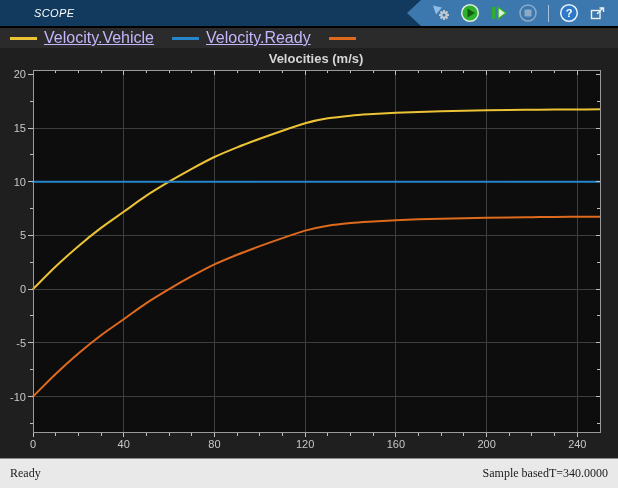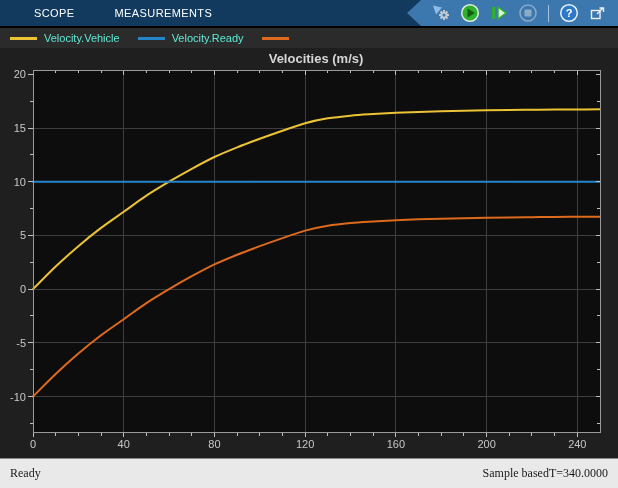--- a/index.html
+++ b/index.html
@@ -10,59 +10,58 @@
   }
   
   .toolstrip{
     height:28px;box-sizing:border-box;flex:0 0 28px;background:#113A5E;
     border-bottom:2px solid #000;display:flex;align-items:center;position:relative;
   }
   .tab{
     color:#FFFFFF;font-size:11px;letter-spacing:.4px;padding:0 20px;height:26px;
     display:flex;align-items:center;background:transparent;border:none;cursor:default;
   }
-  .tab:first-child{margin-left:14px;}
+  .tab:first-child{margin-left:14px;font-style:italic;}
   .toolpanel{
     position:absolute;right:0;top:0;height:26px;display:flex;align-items:center;
     gap:5px;padding:0 8px 0 22px;background:#3C77AD;
     clip-path:polygon(14px 0,100% 0,100% 100%,14px 100%,0 50%);
   }
   .toolbtn{
     width:24px;height:24px;display:flex;align-items:center;justify-content:center;
     background:transparent;border:none;padding:0;
   }
   .tooldivider{width:1px;height:17px;background:rgba(255,255,255,.55);margin:0 3px;}
   
   .legendbar{
     height:20px;flex:0 0 20px;background:#2B2B2B;display:flex;align-items:center;
     padding-left:10px;gap:18px;
   }
   .legend-item{display:flex;align-items:center;gap:7px;}
   .legend-swatch{width:27px;height:3px;background:#888;}
-  .legend-label{color:#5eead4;font-size:11px;}
+  .legend-label{color:#c4b5fd;font-size:16px;text-decoration:underline;}
   
   .figure{position:relative;height:410px;flex:0 0 410px;background:#1F1F1F;text-align:right;}
   .figure svg{position:absolute;left:0;top:0;}
   
   .statusbar{
     height:30px;flex:0 0 30px;box-sizing:border-box;background:#E9E9E9;
     border-top:1px solid #898989;display:flex;align-items:center;
     font-size:12px;color:#1A1A1A;padding:0 10px;font-family:Liberation Serif, serif;
   }
   .status-left{flex:1;}
   .status-right{display:flex;align-items:center;}
 </style>
 </head>
 <body>
 
 <div class="window">
 
   <div class="toolstrip">
     <button class="tab">SCOPE</button>
-    <button class="tab">MEASUREMENTS</button>
 
     <div class="toolpanel">
       <button class="toolbtn">
         <svg width="20" height="18" viewBox="0 0 20 18">
           <polygon points="2,1.5 11,3.5 5,10.5" fill="#8FBCE6"></polygon>
           <g stroke="#C2C8CF" stroke-width="2">
             <line x1="13" y1="6" x2="13" y2="16"></line>
             <line x1="8" y1="11" x2="18" y2="11"></line>
             <line x1="9.5" y1="7.5" x2="16.5" y2="14.5"></line>
             <line x1="9.5" y1="14.5" x2="16.5" y2="7.5"></line>

